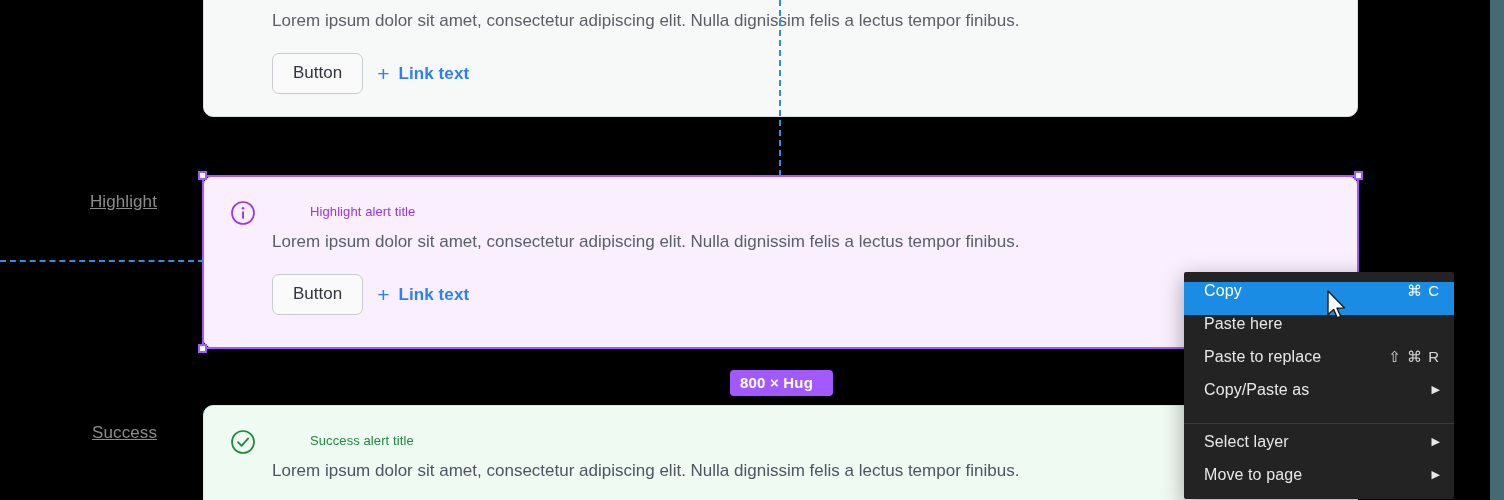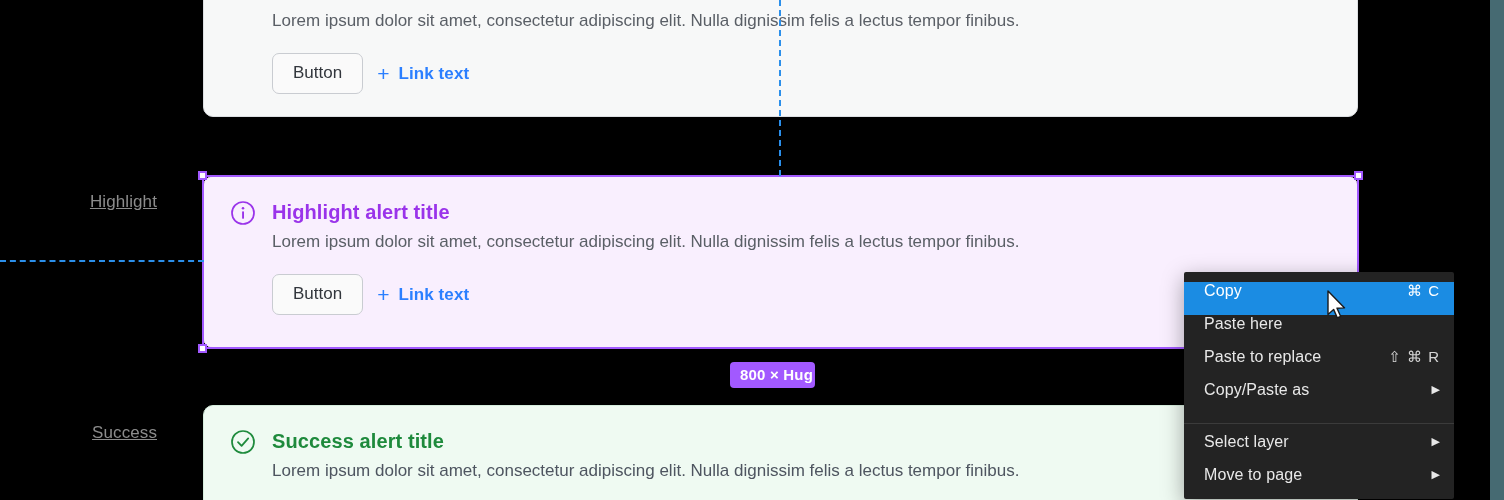--- a/index.html
+++ b/index.html
@@ -33,21 +33,21 @@
   
   .alert {
     position: absolute;
     border-radius: 10px;
     border: 1px solid transparent;
   }
   .alert-inner { position: relative; padding: 22px 26px 26px 26px; }
   .alert-head { display: flex; align-items: flex-start; gap: 16px; }
   .alert-icon { flex: 0 0 auto; width: 26px; height: 26px; margin-top: 1px; }
   .alert-title {
-    font-size: 20px; font-weight: bold; letter-spacing: .1px; line-height: 26px;
+    font-size: 13px; font-weight: normal; letter-spacing: .1px; line-height: 26px; margin-left: 38px;
   }
   .alert-body {
     font-size: 17px; color: #5a5f66; line-height: 24px;
     margin-left: 42px; margin-top: 4px; white-space: nowrap;
   }
   .alert-actions {
     display: flex; align-items: center; gap: 14px;
     margin-left: 42px; margin-top: 20px;
   }
   .btn {
@@ -92,24 +92,24 @@
     position: absolute; width: 9px; height: 9px;
     background: #ffffff; border: 2px solid #a259ff;
   }
   .handle.tl { left: -6px; top: -6px; }
   .handle.tr { right: -6px; top: -6px; }
   .handle.bl { left: -6px; bottom: -6px; }
   .handle.br { right: -6px; bottom: -6px; }
 
   
   .size-badge {
-    position: absolute; left: 730px; top: 362px;
+    position: absolute; left: 730px; top: 370px;
     background: #a259ff; color: #fff;
     font-size: 15px; font-weight: bold; letter-spacing: .2px;
-    padding: 4px 2px 5px 10px; border-radius: 4px;
+    padding: 4px 20px 5px 10px; border-radius: 4px;
     white-space: nowrap;
   }
 
   
   #card-success {
     left: 203px; top: 405px; width: 1155px; height: 160px;
     background: #effaf2;
     border: 1px solid #d5eddd;
   }
   #card-success .alert-title { color: #1e8a3c; }

